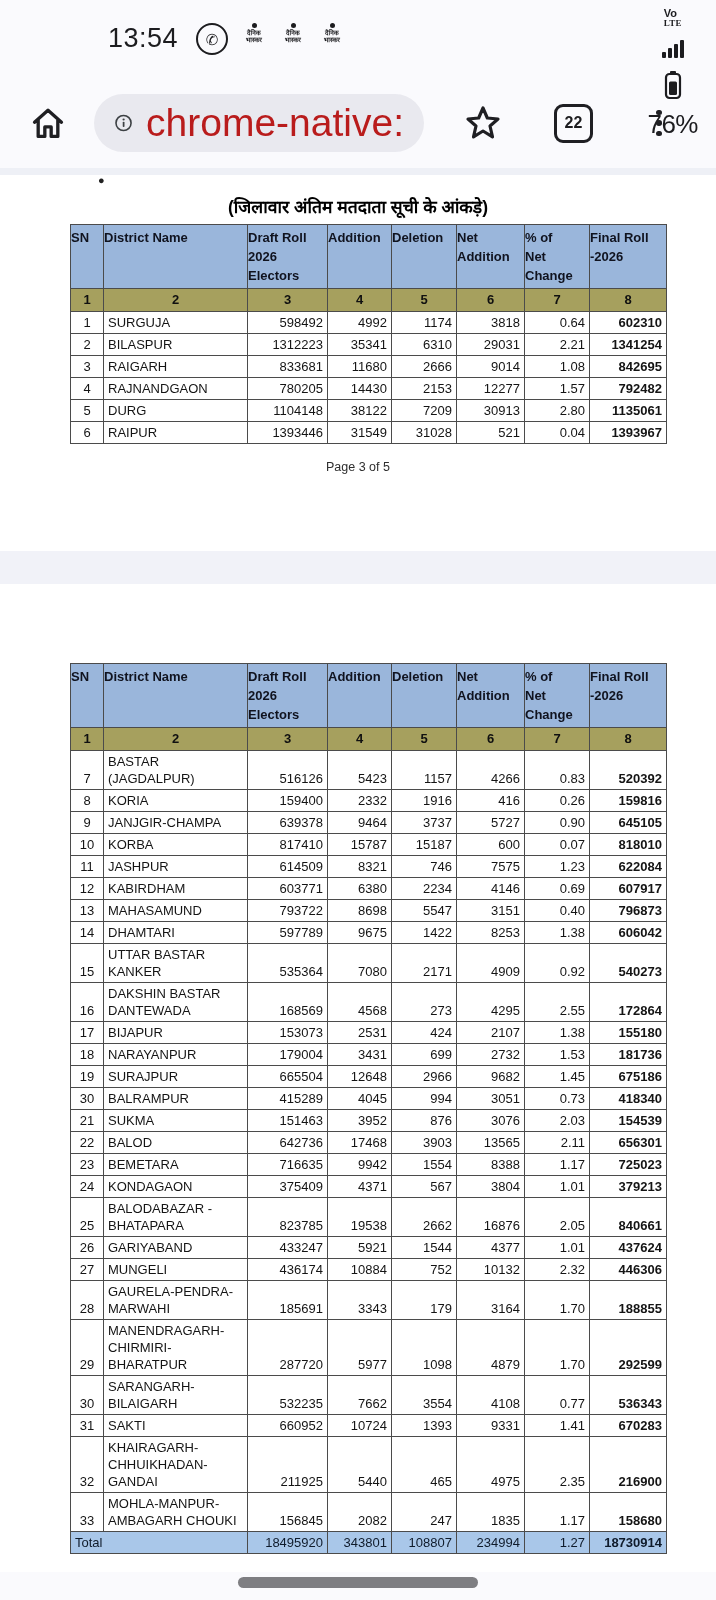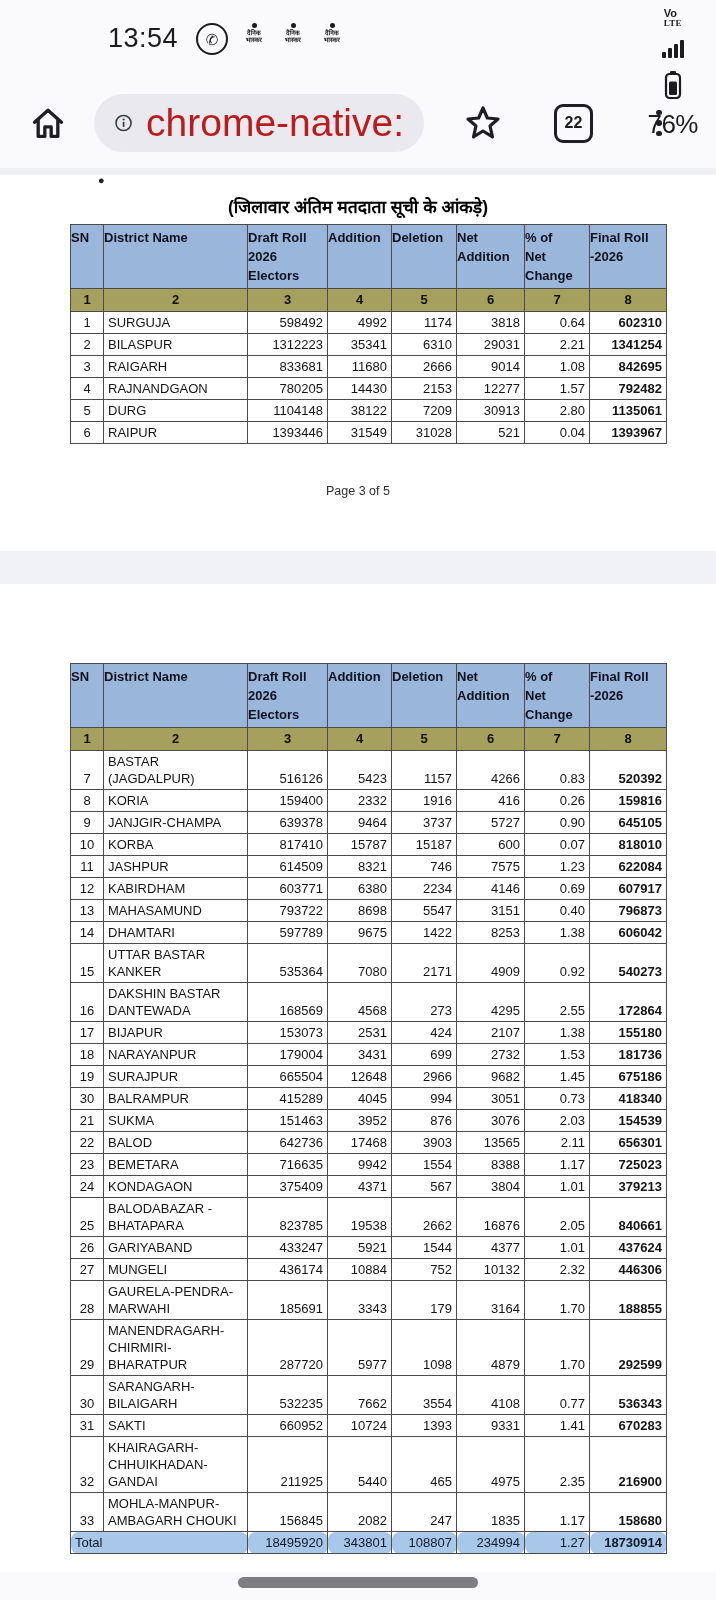--- a/index.html
+++ b/index.html
@@ -33,37 +33,37 @@
   .menu-btn{margin-left:56px;width:20px;display:flex;flex-direction:column;align-items:center;gap:5px;}
   .menu-btn i{width:5.5px;height:5.5px;border-radius:50%;background:#1f1f23;}
   
   #content{position:absolute;top:168px;left:0;width:716px;height:1432px;background:#ffffff;}
   .top-strip{position:absolute;top:0;left:0;width:716px;height:7px;background:#eef0f6;}
   .bullet-row{position:absolute;top:7px;left:0;width:716px;height:21px;overflow:hidden;}
   .bullet-inner{margin:-4px 0 0 98px;font-size:15px;color:#222;display:flex;gap:16px;}
   .bullet-dot{font-size:11px;margin-top:3px;}
   .doc-title{position:absolute;top:26px;left:0;width:716px;text-align:center;
     font-size:17.5px;font-weight:bold;color:#000;}
-  .page-indicator{position:absolute;top:316px;left:0;width:716px;text-align:center;font-size:12.5px;color:#2e2e2e;}
+  .page-indicator{position:absolute;top:292px;left:0;width:716px;text-align:center;font-size:12.5px;color:#2e2e2e;}
   .page-gap{position:absolute;top:383px;left:0;width:716px;height:33px;background:#f1f2f8;}
   .bottom-chrome{position:absolute;top:1404px;left:0;width:716px;height:28px;background:#fafafd;}
   
   table.roll{border-collapse:collapse;table-layout:fixed;width:596px;background:#fff;
     font-size:13px;color:#141414;border:1.5px solid #3a3a3a;}
   #table1{position:absolute;left:70px;top:56px;}
   #table2{position:absolute;left:70px;top:495px;}
   table.roll th,table.roll td{border:1px solid #4b4b4b;padding:2px 4px;vertical-align:bottom;line-height:17px;overflow:hidden;}
   table.roll thead th{background:#9ab6db;text-align:left;font-weight:bold;color:#10131f;
     white-space:pre-line;vertical-align:top;line-height:19px;padding:3px 0;}
   table.roll .num-row td{background:#a6a05e;text-align:center;font-weight:bold;color:#101010;line-height:18px;}
   .c-sn{text-align:center;}
   .c-dist{text-align:left;white-space:pre-line;}
   .c-num{text-align:right;}
   .c-final{font-weight:bold;}
-  .total-row td{background:#a9c7e9;color:#0f1b2b;border-radius:8px;}
+  .total-row td{background:#a9c7e9;color:#0f1b2b;}
   .total-row .t-label{text-align:left;}
   
   #gesture-bar{position:absolute;top:1577px;left:238px;width:240px;height:11px;border-radius:6px;background:#7e7e82;}
 </style>
 </head>
 <body>
 
 <div id="screen">
 
   <div id="status-bar">

